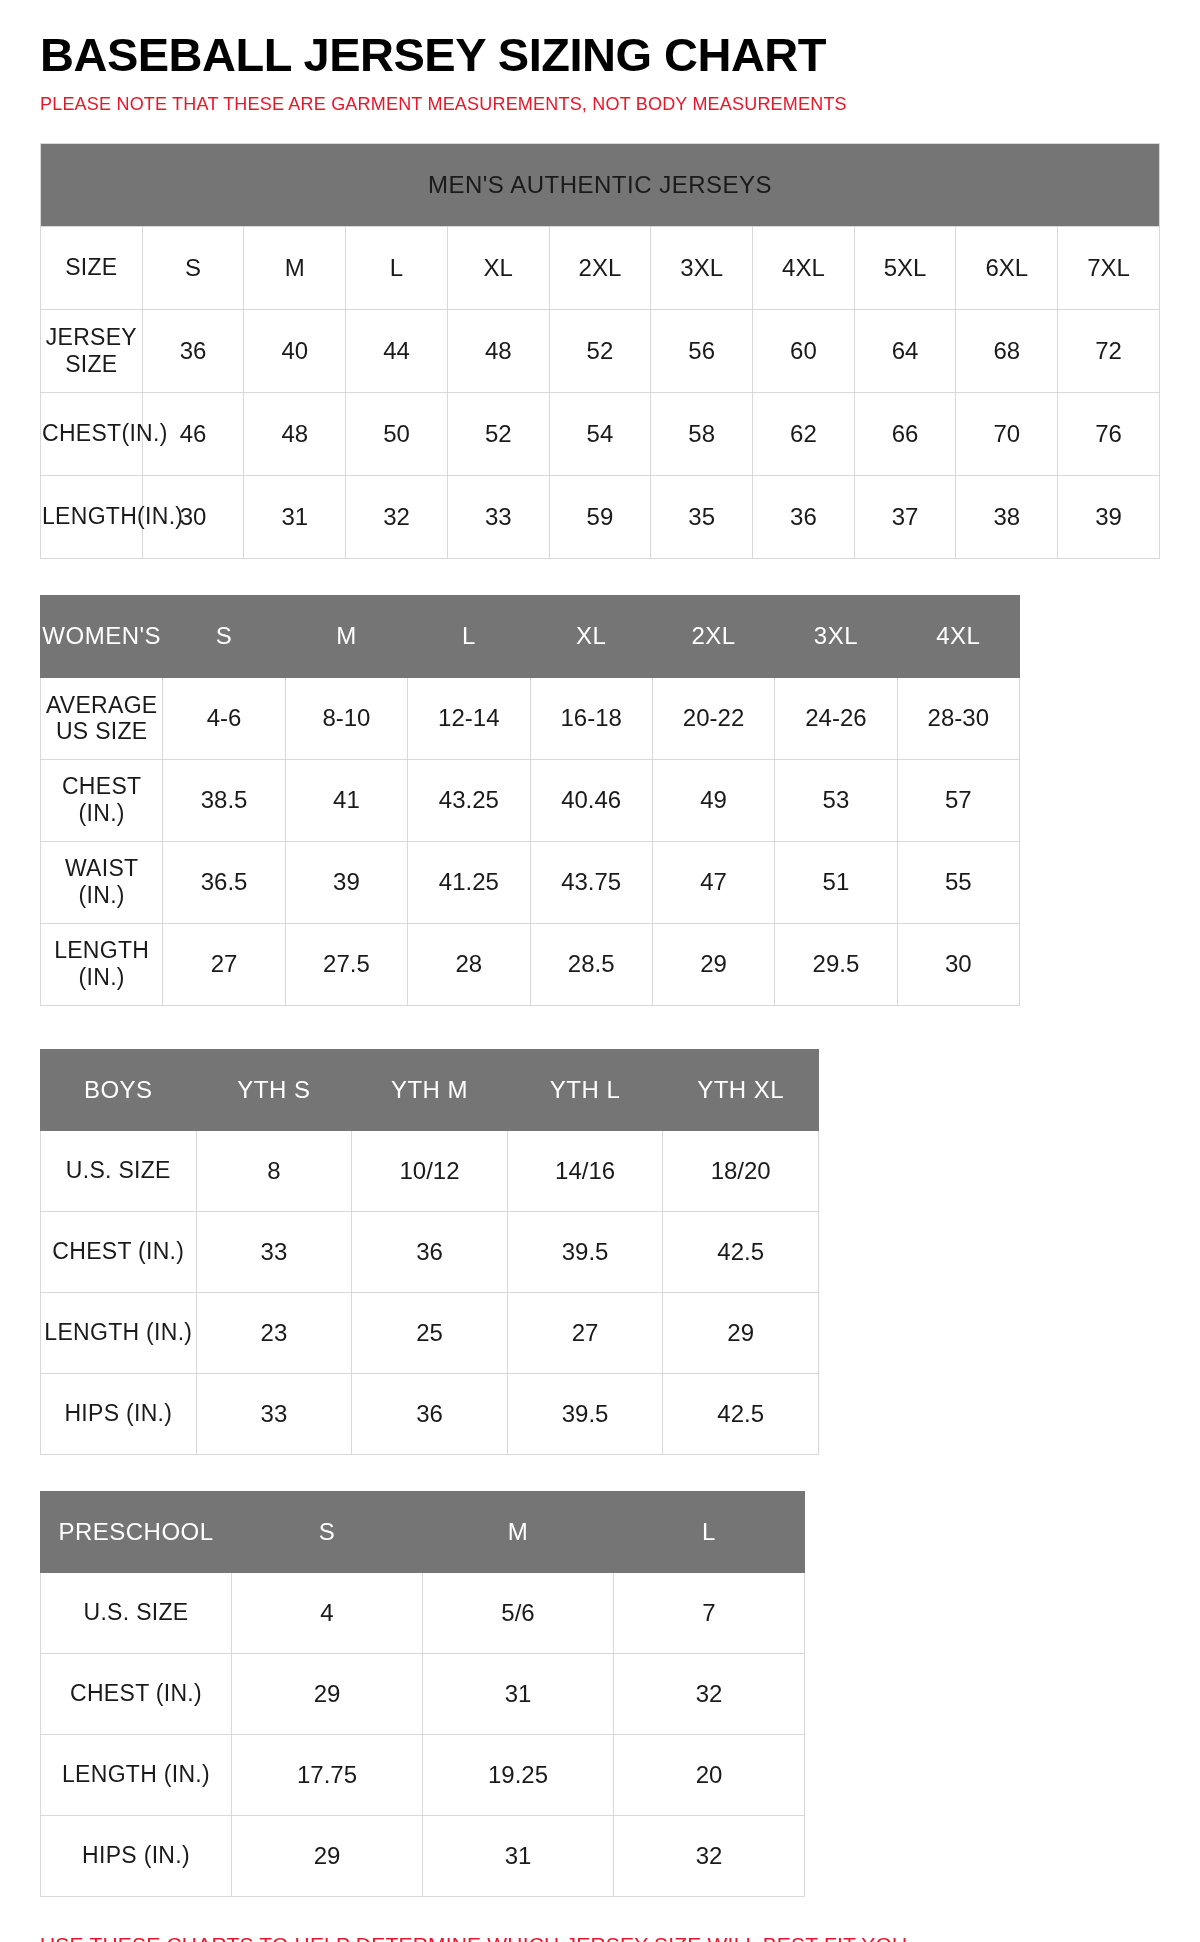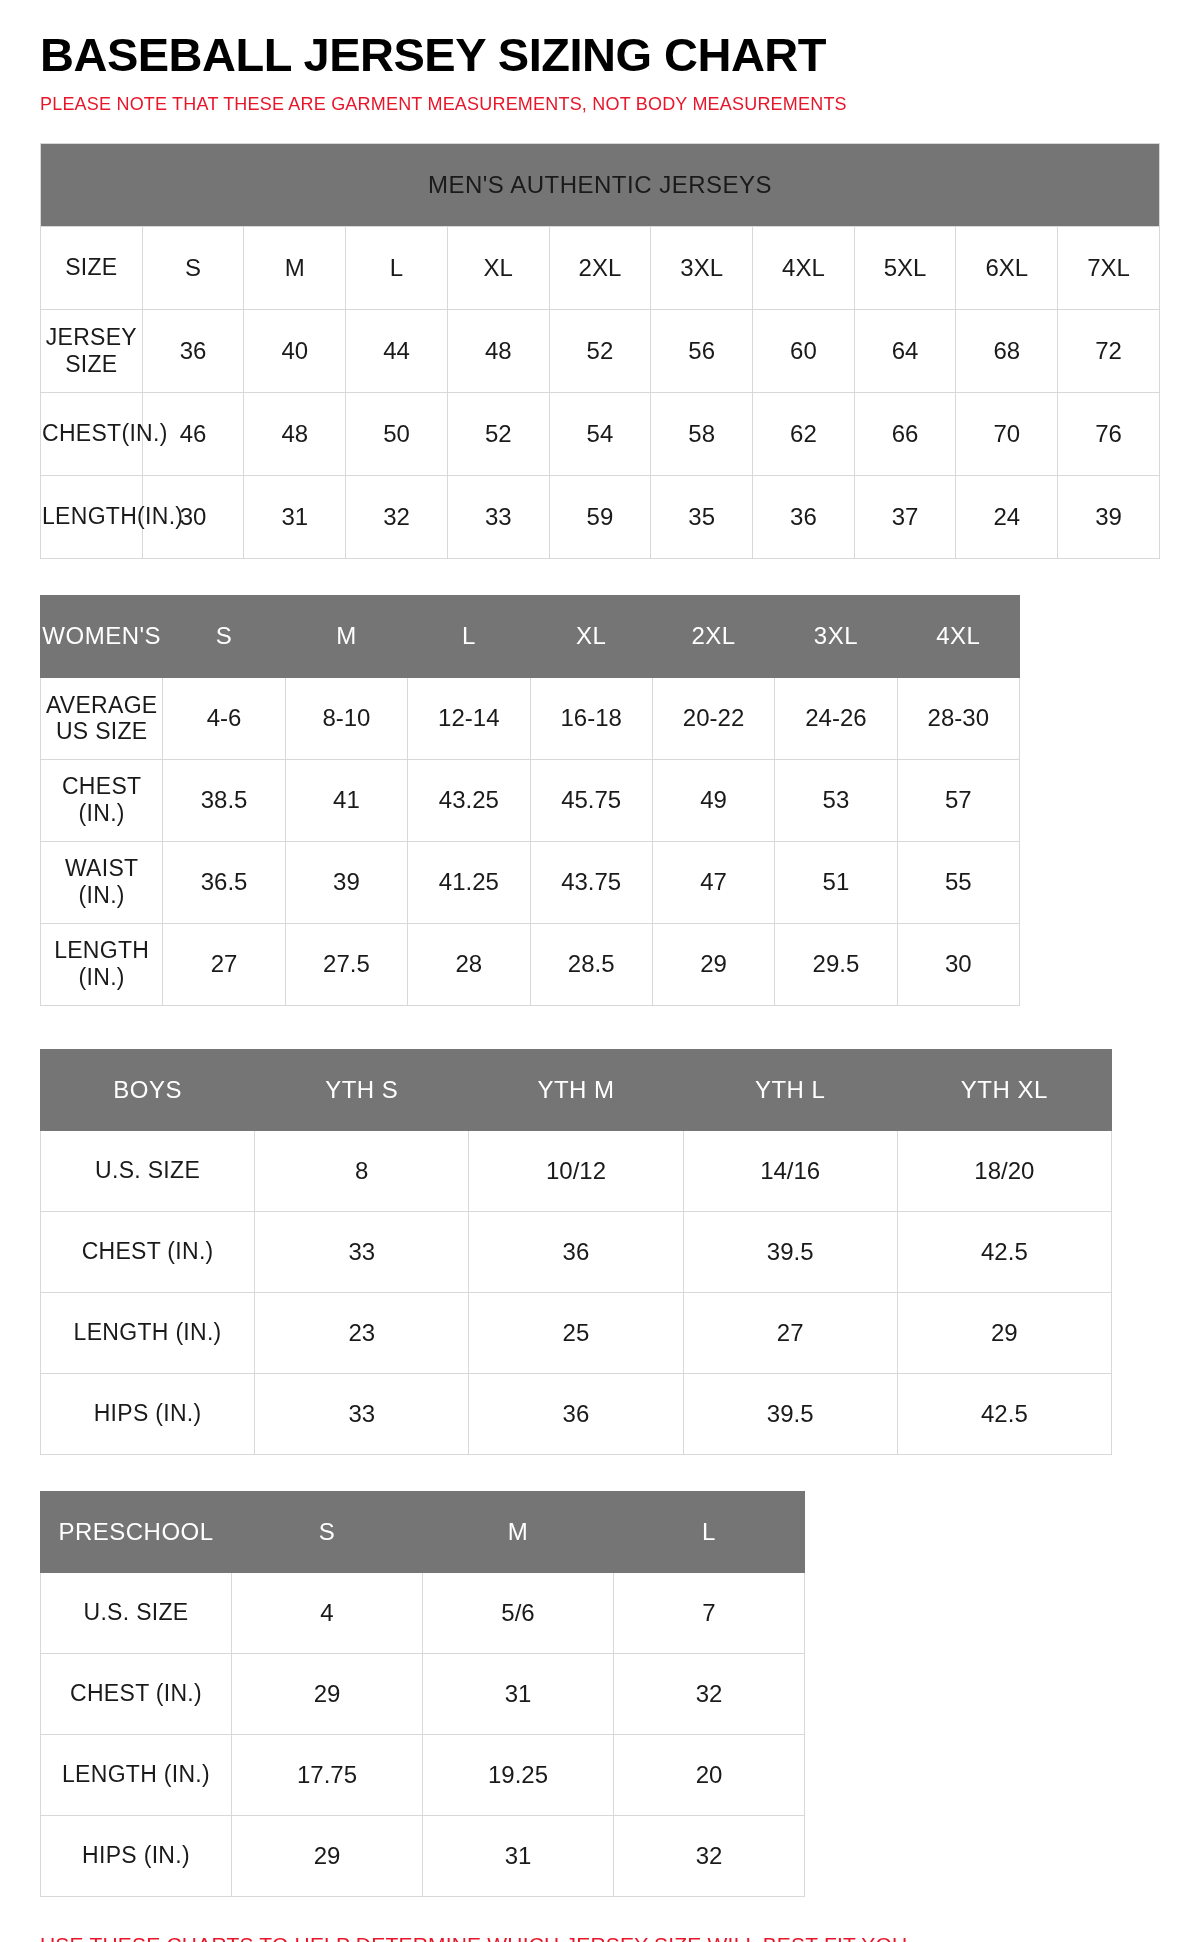--- a/index.html
+++ b/index.html
@@ -71,21 +71,21 @@
   
   #mens-table { width: 1120px; }
   #mens-table td { height: 80px; }
   #mens-table .row-label { width: 230px; }
   
   #womens-table { width: 980px; }
   #womens-table td { height: 79px; }
   #womens-table .row-label { width: 200px; }
   #womens-table .two-line { font-size: 23px; line-height: 1.15; }
   
-  #boys-table { width: 1072px; margin-top: 43px; }
+  #boys-table { width: 779px; margin-top: 43px; }
   #boys-table td { height: 78px; }
   #boys-table .row-label { width: 230px; }
   
   #preschool-table { width: 765px; }
   #preschool-table td { height: 78px; }
   #preschool-table .row-label { width: 230px; }
   .footer-note {
     font-size: 21px;
     color: #e8162b;
     letter-spacing: 0.2px;
@@ -147,21 +147,21 @@
       <tr>
         <td class="row-label">LENGTH(IN.)</td>
         <td class="val-cell">30</td>
         <td class="val-cell">31</td>
         <td class="val-cell">32</td>
         <td class="val-cell">33</td>
         <td class="val-cell">59</td>
         <td class="val-cell">35</td>
         <td class="val-cell">36</td>
         <td class="val-cell">37</td>
-        <td class="val-cell">24</td>
+        <td class="val-cell">38</td>
         <td class="val-cell">39</td>
       </tr>
     </tbody>
   </table>
 
   <table class="size-table" id="womens-table">
     <tbody>
       <tr>
         <td class="head-cell">WOMEN'S</td>
         <td class="head-cell">S</td>
@@ -180,21 +180,21 @@
         <td class="val-cell">16-18</td>
         <td class="val-cell">20-22</td>
         <td class="val-cell">24-26</td>
         <td class="val-cell">28-30</td>
       </tr>
       <tr>
         <td class="row-label">CHEST (IN.)</td>
         <td class="val-cell">38.5</td>
         <td class="val-cell">41</td>
         <td class="val-cell">43.25</td>
-        <td class="val-cell">45.75</td>
+        <td class="val-cell">40.46</td>
         <td class="val-cell">49</td>
         <td class="val-cell">53</td>
         <td class="val-cell">57</td>
       </tr>
       <tr>
         <td class="row-label">WAIST (IN.)</td>
         <td class="val-cell">36.5</td>
         <td class="val-cell">39</td>
         <td class="val-cell">41.25</td>
         <td class="val-cell">43.75</td>

